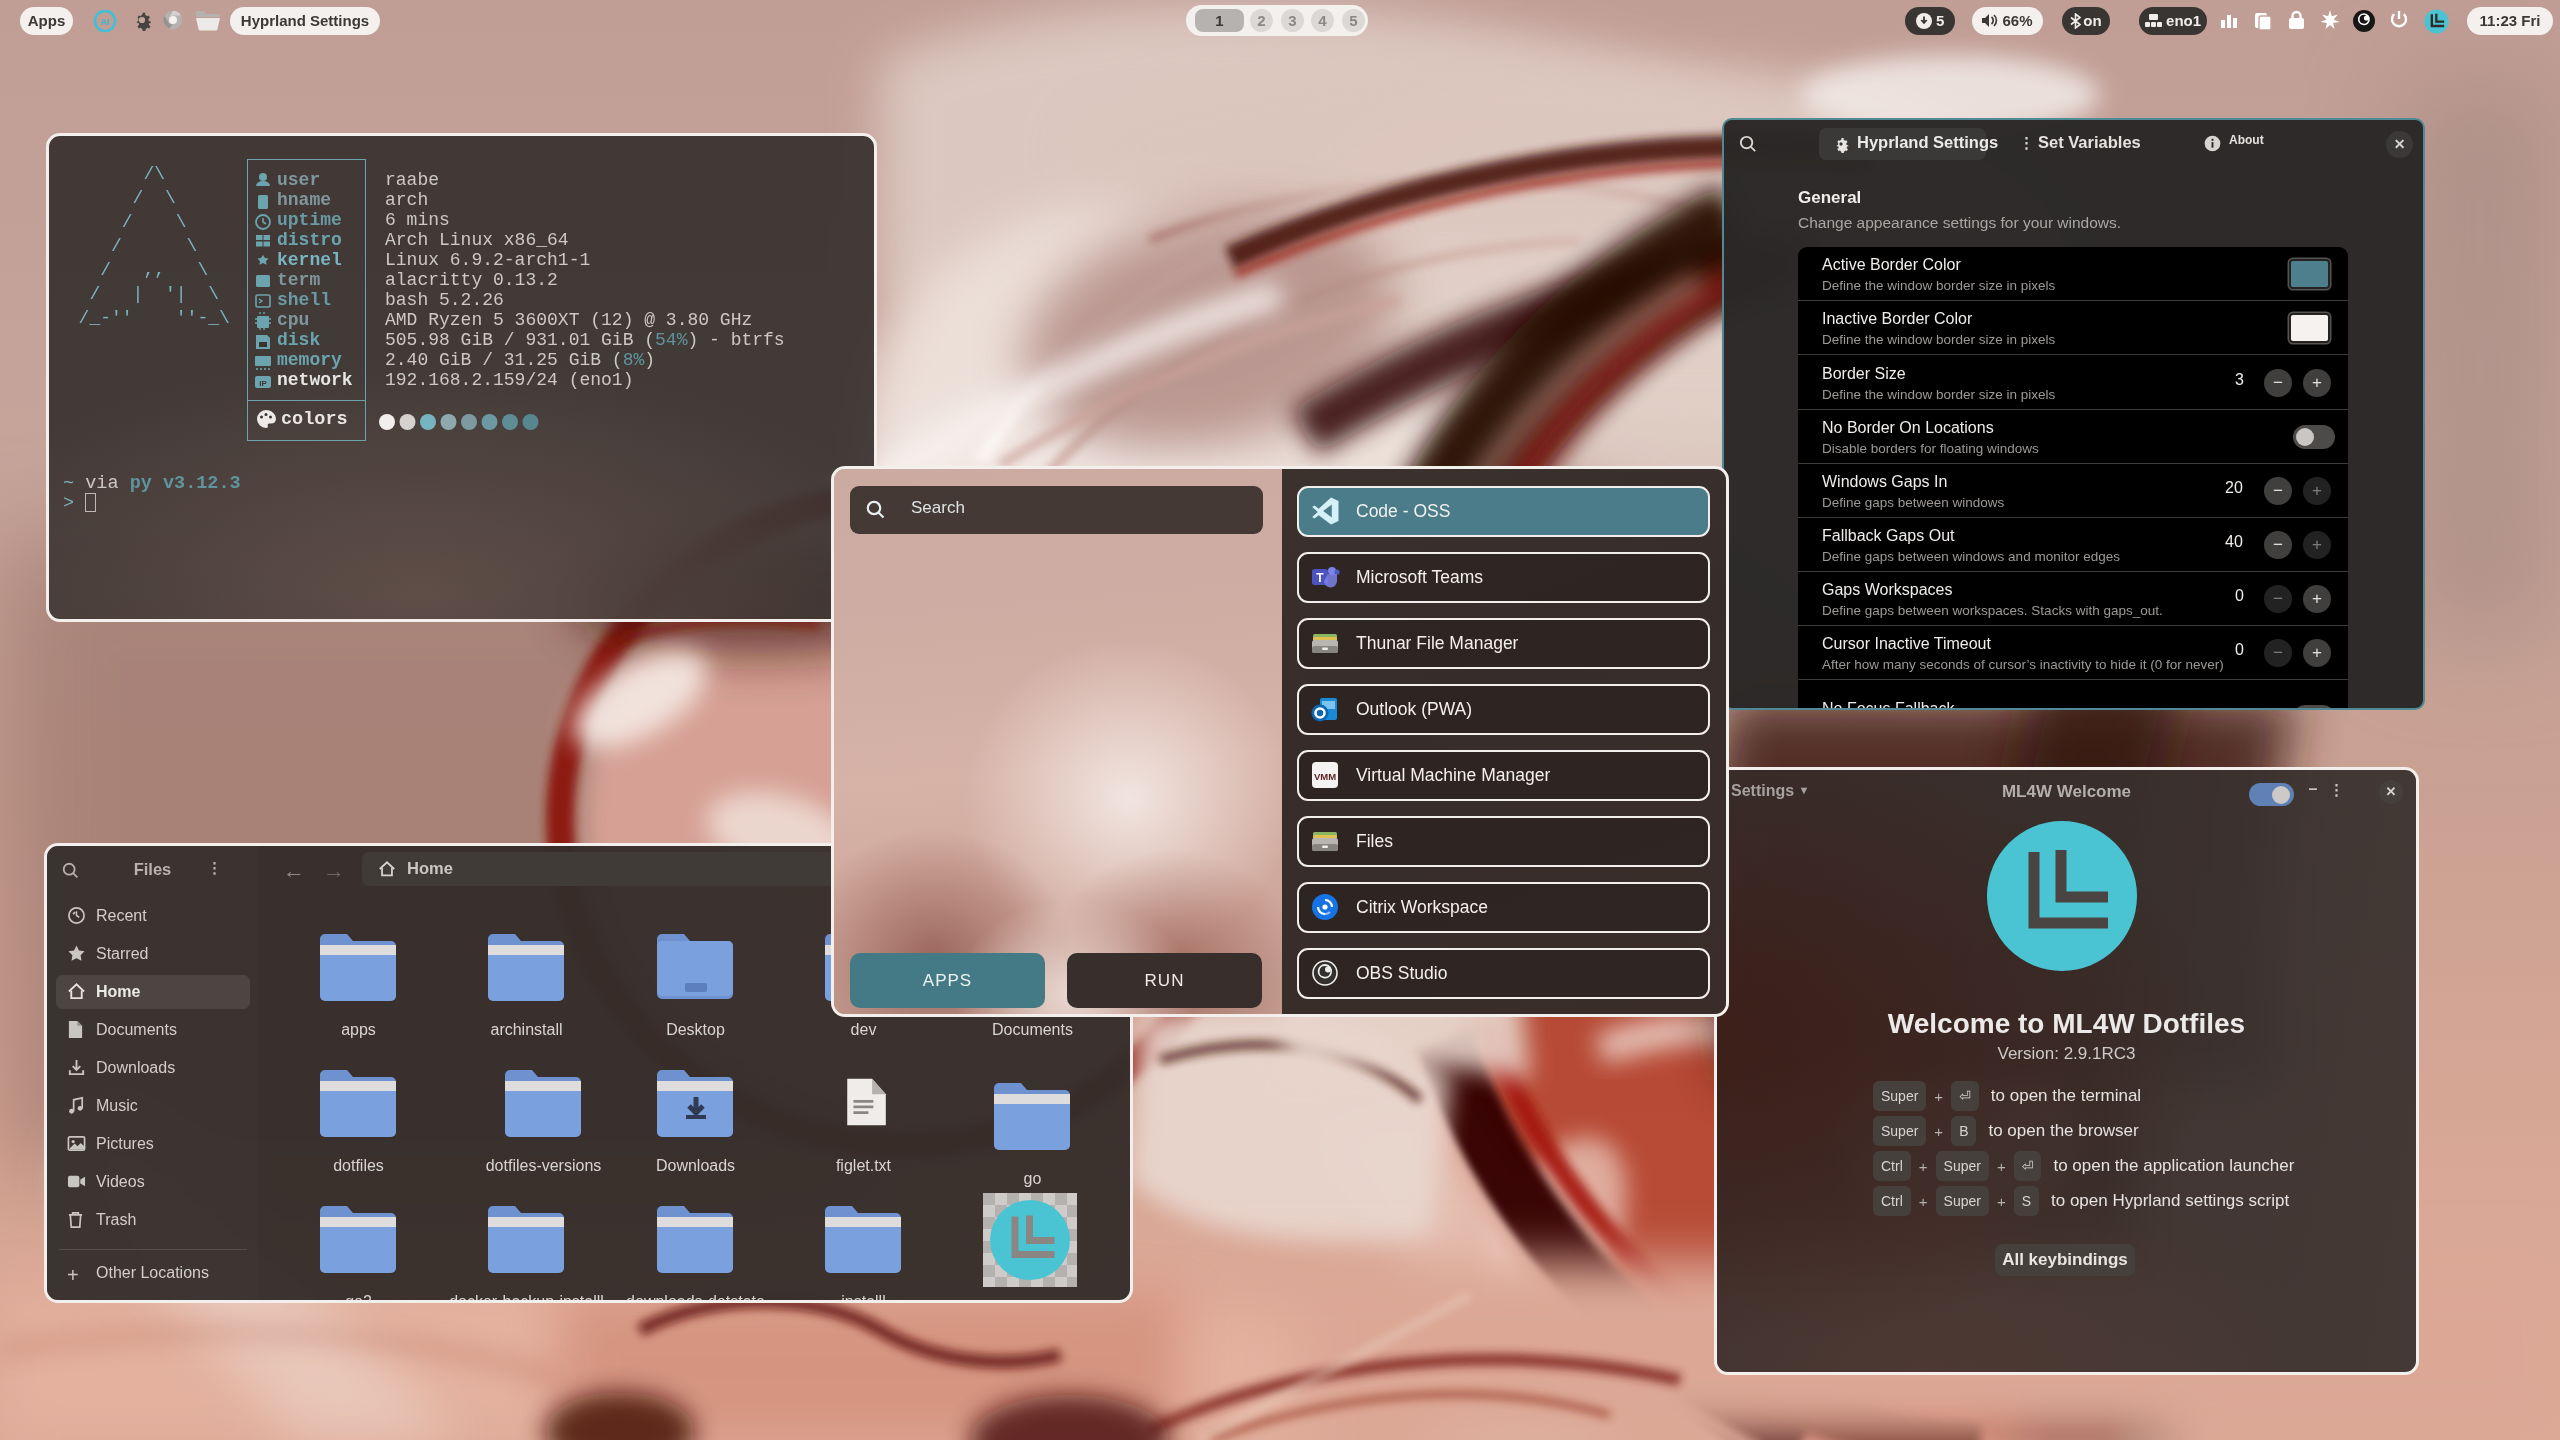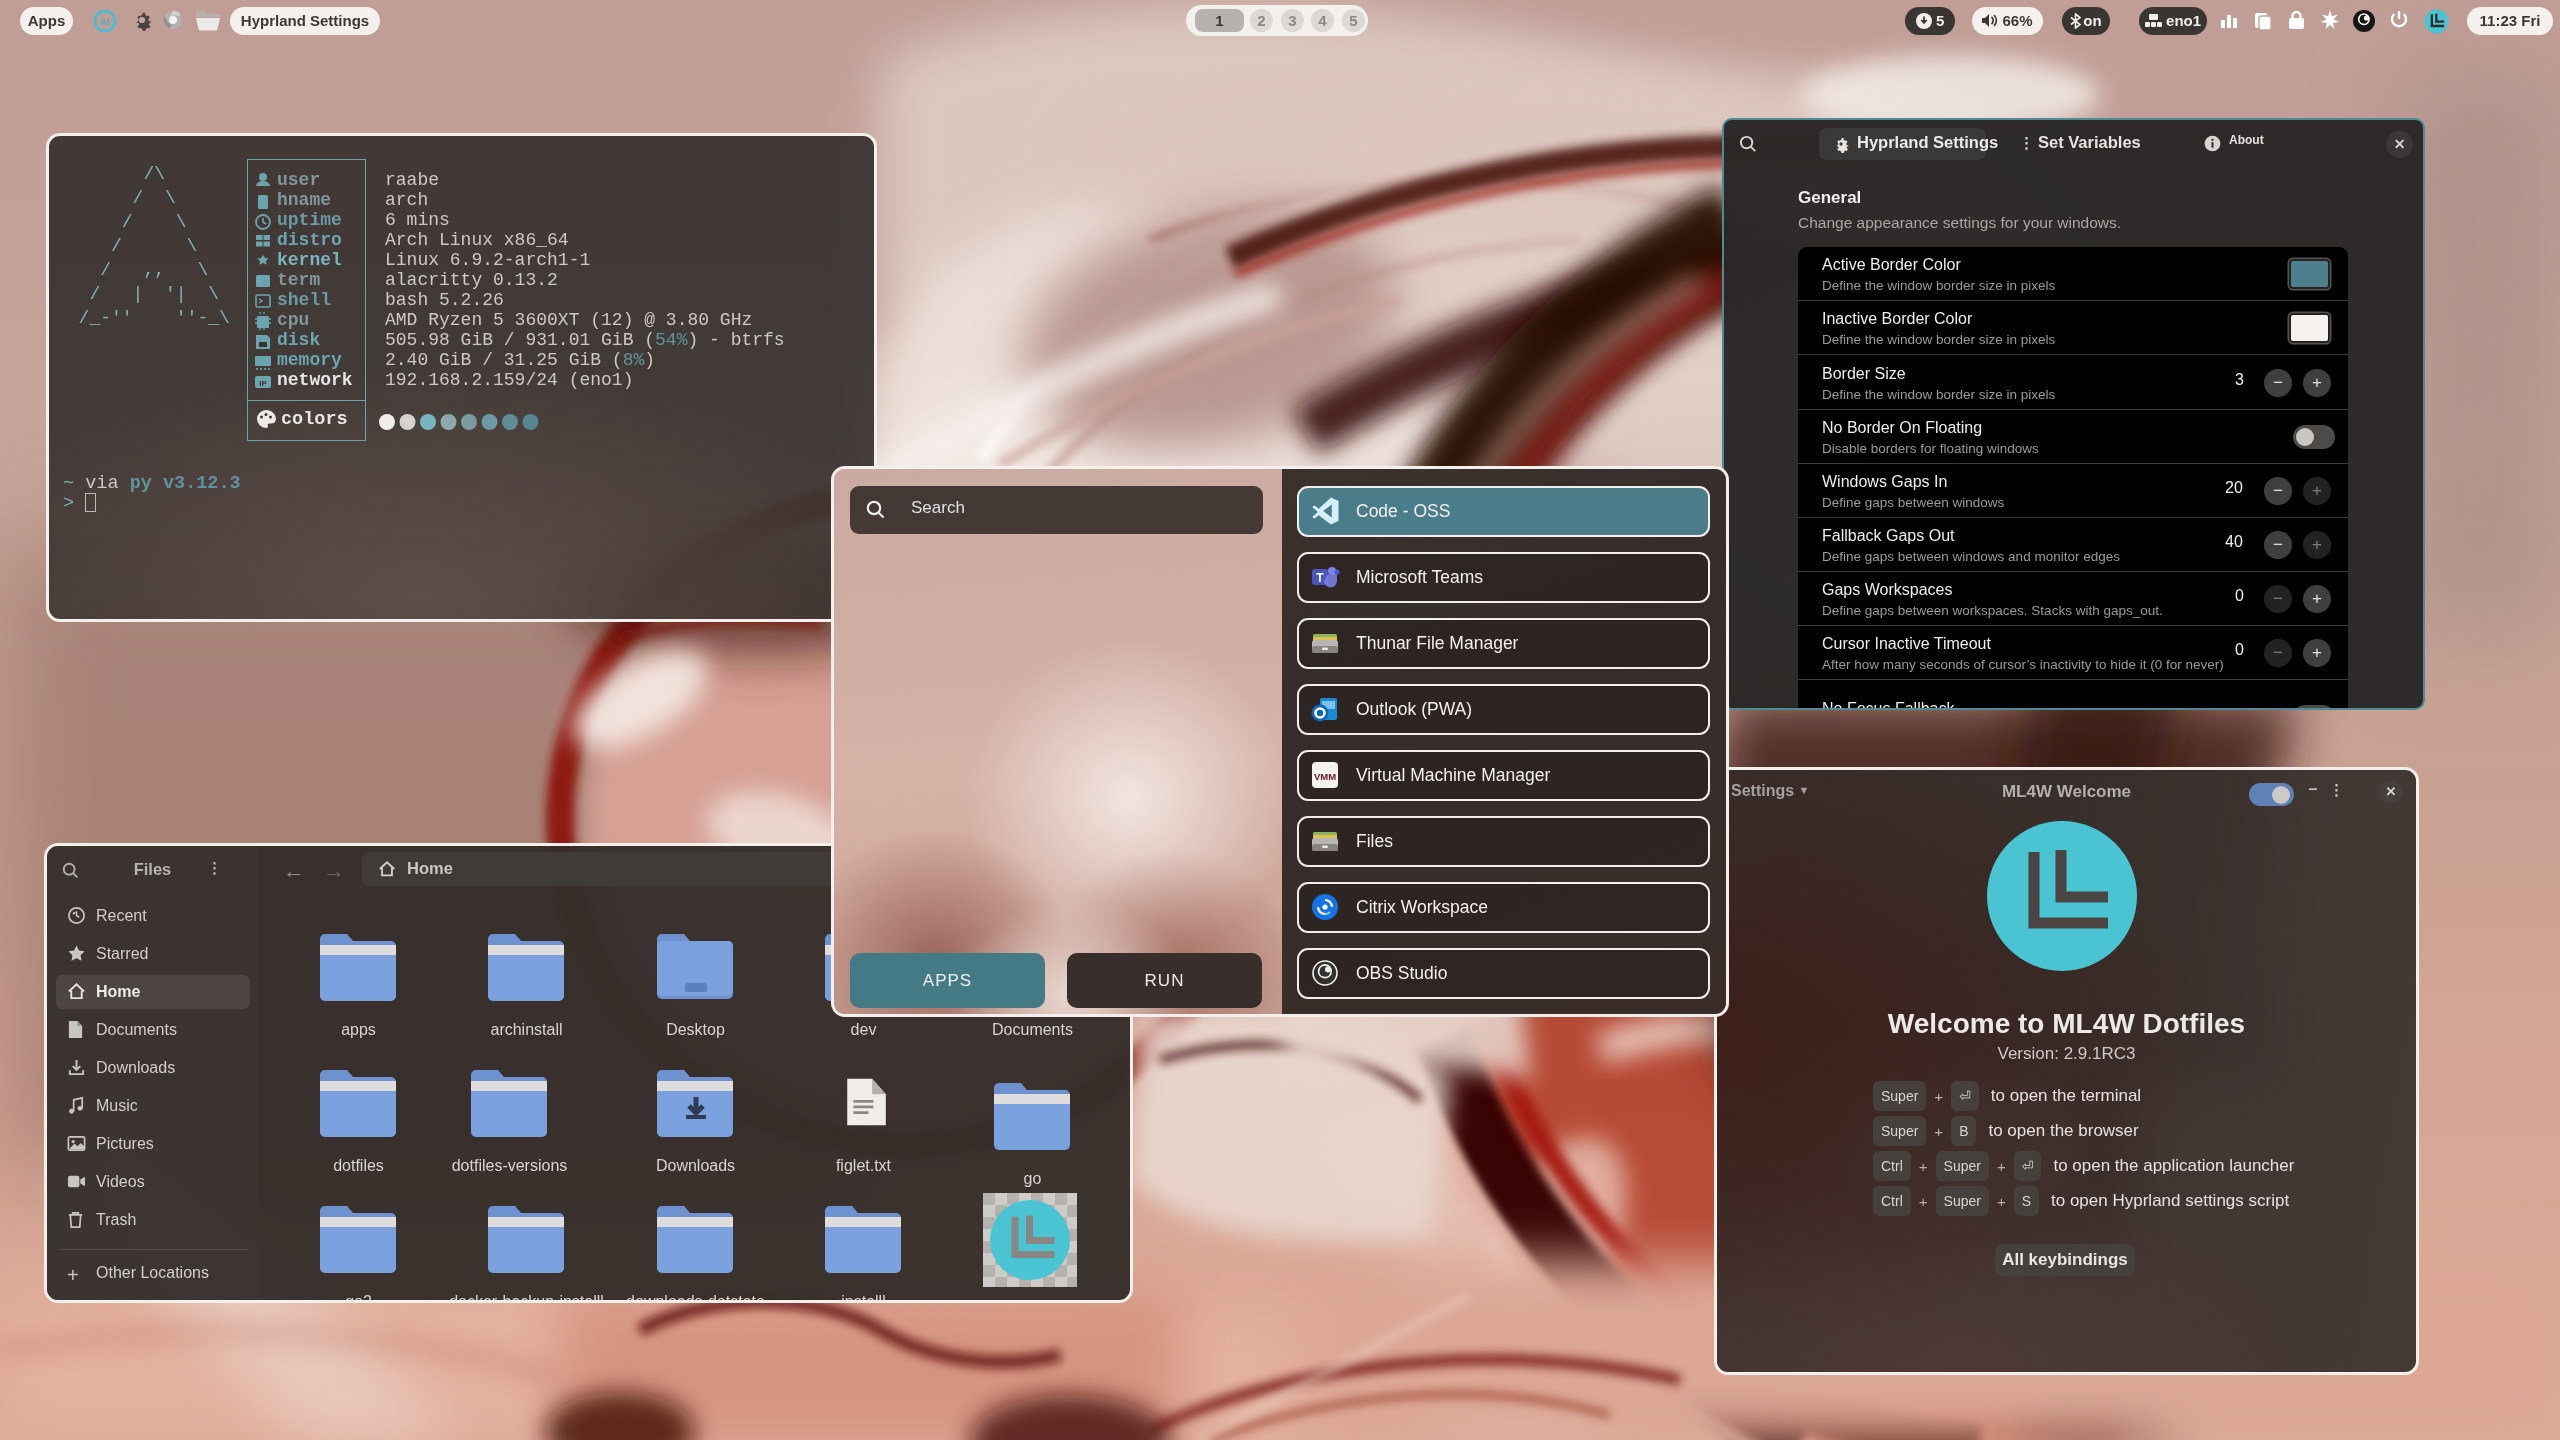--- a/index.html
+++ b/index.html
@@ -272,21 +272,21 @@
 <div class="fitem" style="left:898px;top:85px;"><svg class="fold" viewBox="0 0 82 70">
         <path d="M2 8a5 5 0 015-5h22l6 7h38a5 5 0 015 5v48a5 5 0 01-5 5H7a5 5 0 01-5-5z" fill="#6e92d0"></path>
         <path d="M2 14h76v10H2z" fill="#e8e3de" opacity="0.92"></path>
         <path d="M2 24h76v41a5 5 0 01-5 5H7a5 5 0 01-5-5z" fill="#7ba0de"></path>
       </svg><div class="flab">Documents</div></div>
 <div class="fitem" style="left:224px;top:221px;"><svg class="fold" viewBox="0 0 82 70">
         <path d="M2 8a5 5 0 015-5h22l6 7h38a5 5 0 015 5v48a5 5 0 01-5 5H7a5 5 0 01-5-5z" fill="#6e92d0"></path>
         <path d="M2 14h76v10H2z" fill="#e8e3de" opacity="0.92"></path>
         <path d="M2 24h76v41a5 5 0 01-5 5H7a5 5 0 01-5-5z" fill="#7ba0de"></path>
       </svg><div class="flab">dotfiles</div></div>
-<div class="fitem" style="left:375px;top:221px;"><svg class="fold" viewBox="0 0 82 70">
+<div class="fitem" style="left:409px;top:221px;"><svg class="fold" viewBox="0 0 82 70">
         <path d="M2 8a5 5 0 015-5h22l6 7h38a5 5 0 015 5v48a5 5 0 01-5 5H7a5 5 0 01-5-5z" fill="#6e92d0"></path>
         <path d="M2 14h76v10H2z" fill="#e8e3de" opacity="0.92"></path>
         <path d="M2 24h76v41a5 5 0 01-5 5H7a5 5 0 01-5-5z" fill="#7ba0de"></path>
       </svg><div class="flab">dotfiles-versions</div></div>
 <div class="fitem" style="left:561px;top:221px;"><svg class="fold" viewBox="0 0 82 70">
         <path d="M2 8a5 5 0 015-5h22l6 7h38a5 5 0 015 5v48a5 5 0 01-5 5H7a5 5 0 01-5-5z" fill="#6e92d0"></path>
         <path d="M2 14h76v10H2z" fill="#e8e3de" opacity="0.92"></path>
         <path d="M2 24h76v41a5 5 0 01-5 5H7a5 5 0 01-5-5z" fill="#7ba0de"></path>
         <path d="M41 30v14M34 39l7 7 7-7" stroke="#2f3b55" stroke-width="5" fill="none"></path>
         <path d="M31 50h20" stroke="#2f3b55" stroke-width="4"></path>
@@ -422,21 +422,21 @@
 <div class="abs" style="left:491px;top:12px;width:41px;height:30px;background:#f5f2f0;border:2px solid #242322;border-radius:4px;box-shadow:0 0 0 1.5px #555352;"></div>
       </div>
 <div class="hrow" style="top:109px;">
         <div class="ht">Border Size</div>
         <div class="hs">Define the window border size in pixels</div>
 <div class="hv">3</div>
         <div class="hbtn" style="left:466px;">−</div>
         <div class="hbtn" style="left:505px;">+</div>
       </div>
 <div class="hrow" style="top:163px;">
-        <div class="ht">No Border On Floating</div>
+        <div class="ht">No Border On Locations</div>
         <div class="hs">Disable borders for floating windows</div>
 <div class="abs" style="left:495px;top:15px;width:42px;height:24px;background:#4d4b49;border-radius:13px;">
           <div class="abs" style="left:3px;top:3px;width:18px;height:18px;background:#c9c6c4;border-radius:50%;"></div>
         </div>
       </div>
 <div class="hrow" style="top:217px;">
         <div class="ht">Windows Gaps In</div>
         <div class="hs">Define gaps between windows</div>
 <div class="hv" style="left:427px;">20</div>
         <div class="hbtn" style="left:466px;">−</div>

